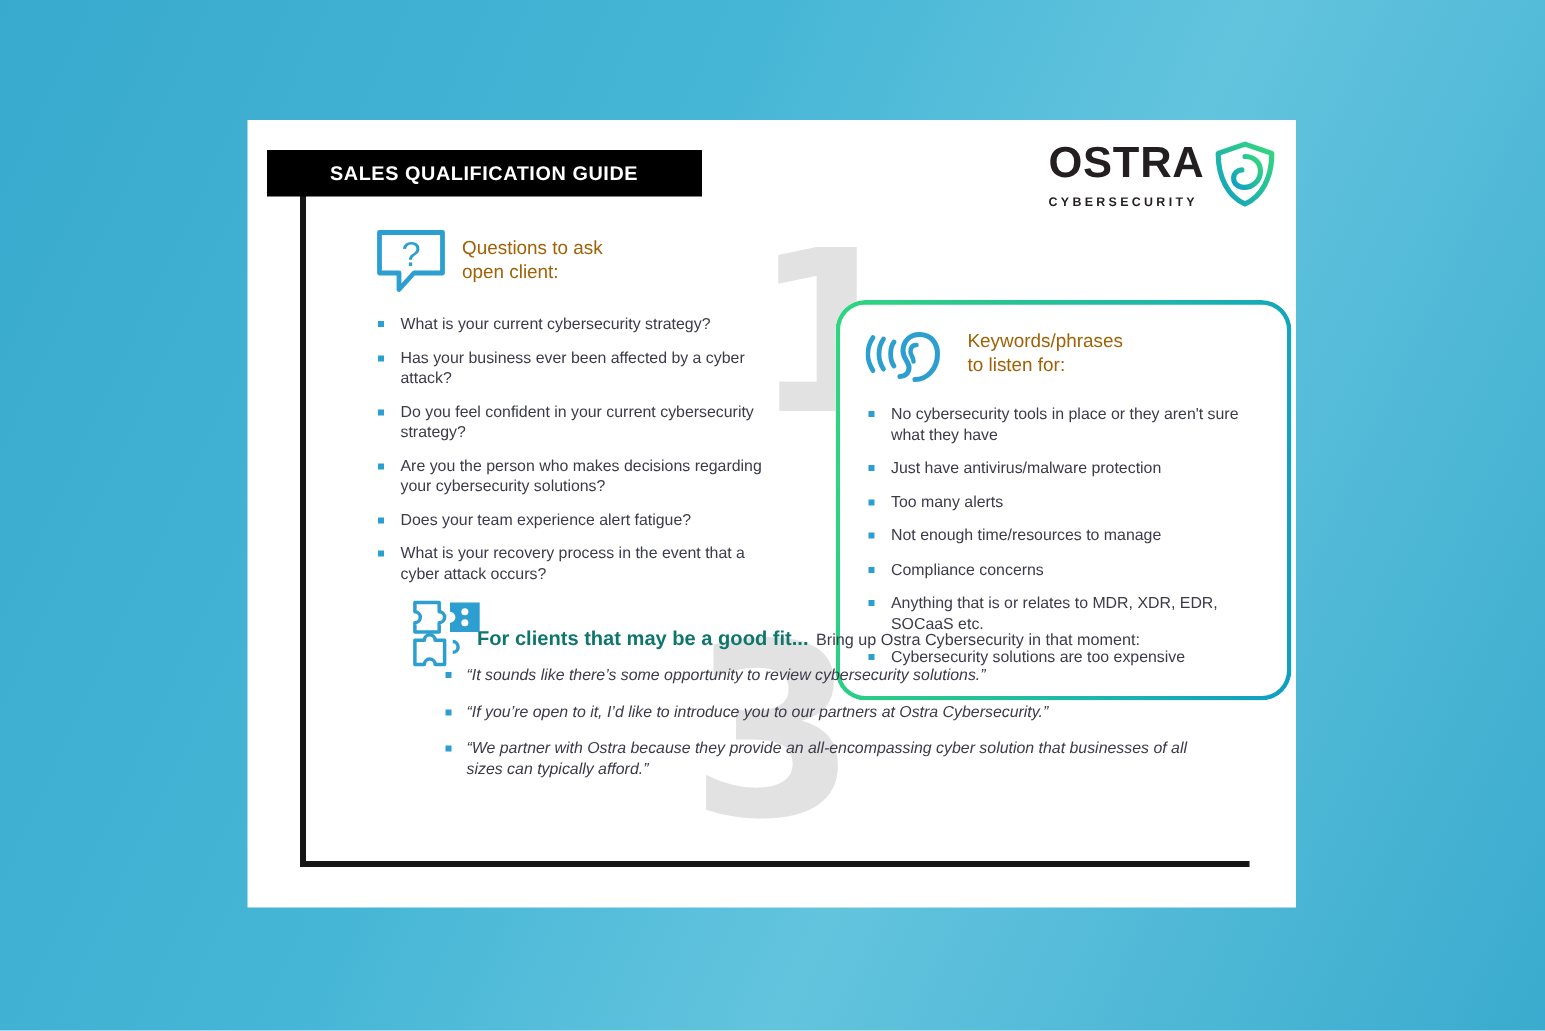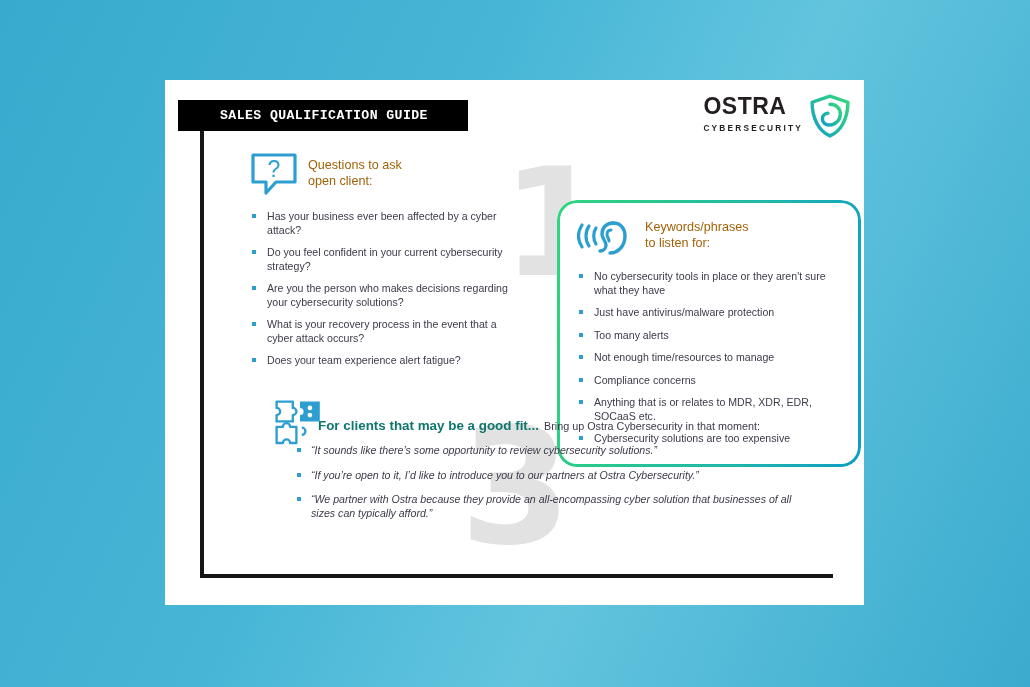--- a/index.html
+++ b/index.html
@@ -46,21 +46,20 @@
   
   .title-bar {
     position: absolute;
     left: 13px;
     top: 20px;
     width: 290px;
     height: 31px;
     background: #000000;
     display: flex;
     align-items: center;
-    font-family: Liberation Mono, monospace;
   }
   .title-bar .title-text {
     color: #ffffff;
     font-size: 13.2px;
     font-weight: bold;
     letter-spacing: 0.4px;
     margin-left: 42px;
     white-space: nowrap;
   }
 
@@ -72,21 +71,21 @@
     align-items: flex-start;
   }
   .logo-words {
     display: flex;
     flex-direction: column;
     align-items: flex-start;
     margin-right: 5px;
     padding-top: 1px;
   }
   .logo-ostra {
-    font-size: 23px;
+    font-size: 29px;
     font-weight: bold;
     color: #231f20;
     letter-spacing: 0.5px;
     line-height: 1;
   }
   .logo-sub {
     font-size: 8.3px;
     font-weight: bold;
     color: #231f20;
     letter-spacing: 2.2px;
@@ -255,25 +254,26 @@
       <svg width="48" height="44" viewBox="0 0 48 44">
         <path d="M3 3 H45 V30 H26 L16 41 V30 H3 Z" fill="none" stroke="#2c9fd0" stroke-width="3.2" stroke-linejoin="round"></path>
         <text x="24" y="25" font-family="'Liberation Sans',sans-serif" font-size="23" fill="#2c9fd0" text-anchor="middle" font-weight="normal">?</text>
       </svg>
       <div class="head-txt">
         <div>Questions to ask</div>
         <div>open client:</div>
       </div>
     </div>
     <ul class="bullets">
+      <li>What is your current cybersecurity strategy?</li>
       <li>Has your business ever been affected by a cyber attack?</li>
       <li>Do you feel confident in your current cybersecurity strategy?</li>
       <li>Are you the person who makes decisions regarding your cybersecurity solutions?</li>
+      <li>Does your team experience alert fatigue?</li>
       <li>What is your recovery process in the event that a cyber attack occurs?</li>
-      <li>Does your team experience alert fatigue?</li>
     </ul>
   </div>
 
   <div id="section-keywords">
     <div class="inner">
       <div class="sec-head">
         <svg width="58" height="40" viewBox="0 0 58 40">
           <path d="M36 7 C29 7 25 12 25 18 C25 23 29 25 29 29 C29 33 26 35 23 35" fill="none" stroke="#2c9fd0" stroke-width="3.4" stroke-linecap="round"></path>
           <path d="M36 7 C44 7 48 13 48 20 C48 30 41 37 33 37" fill="none" stroke="#2c9fd0" stroke-width="3.4" stroke-linecap="round"></path>
           <path d="M34 14 C31 14 30 16 30 18.5 C30 21 32 22 32 25" fill="none" stroke="#2c9fd0" stroke-width="3" stroke-linecap="round"></path>

